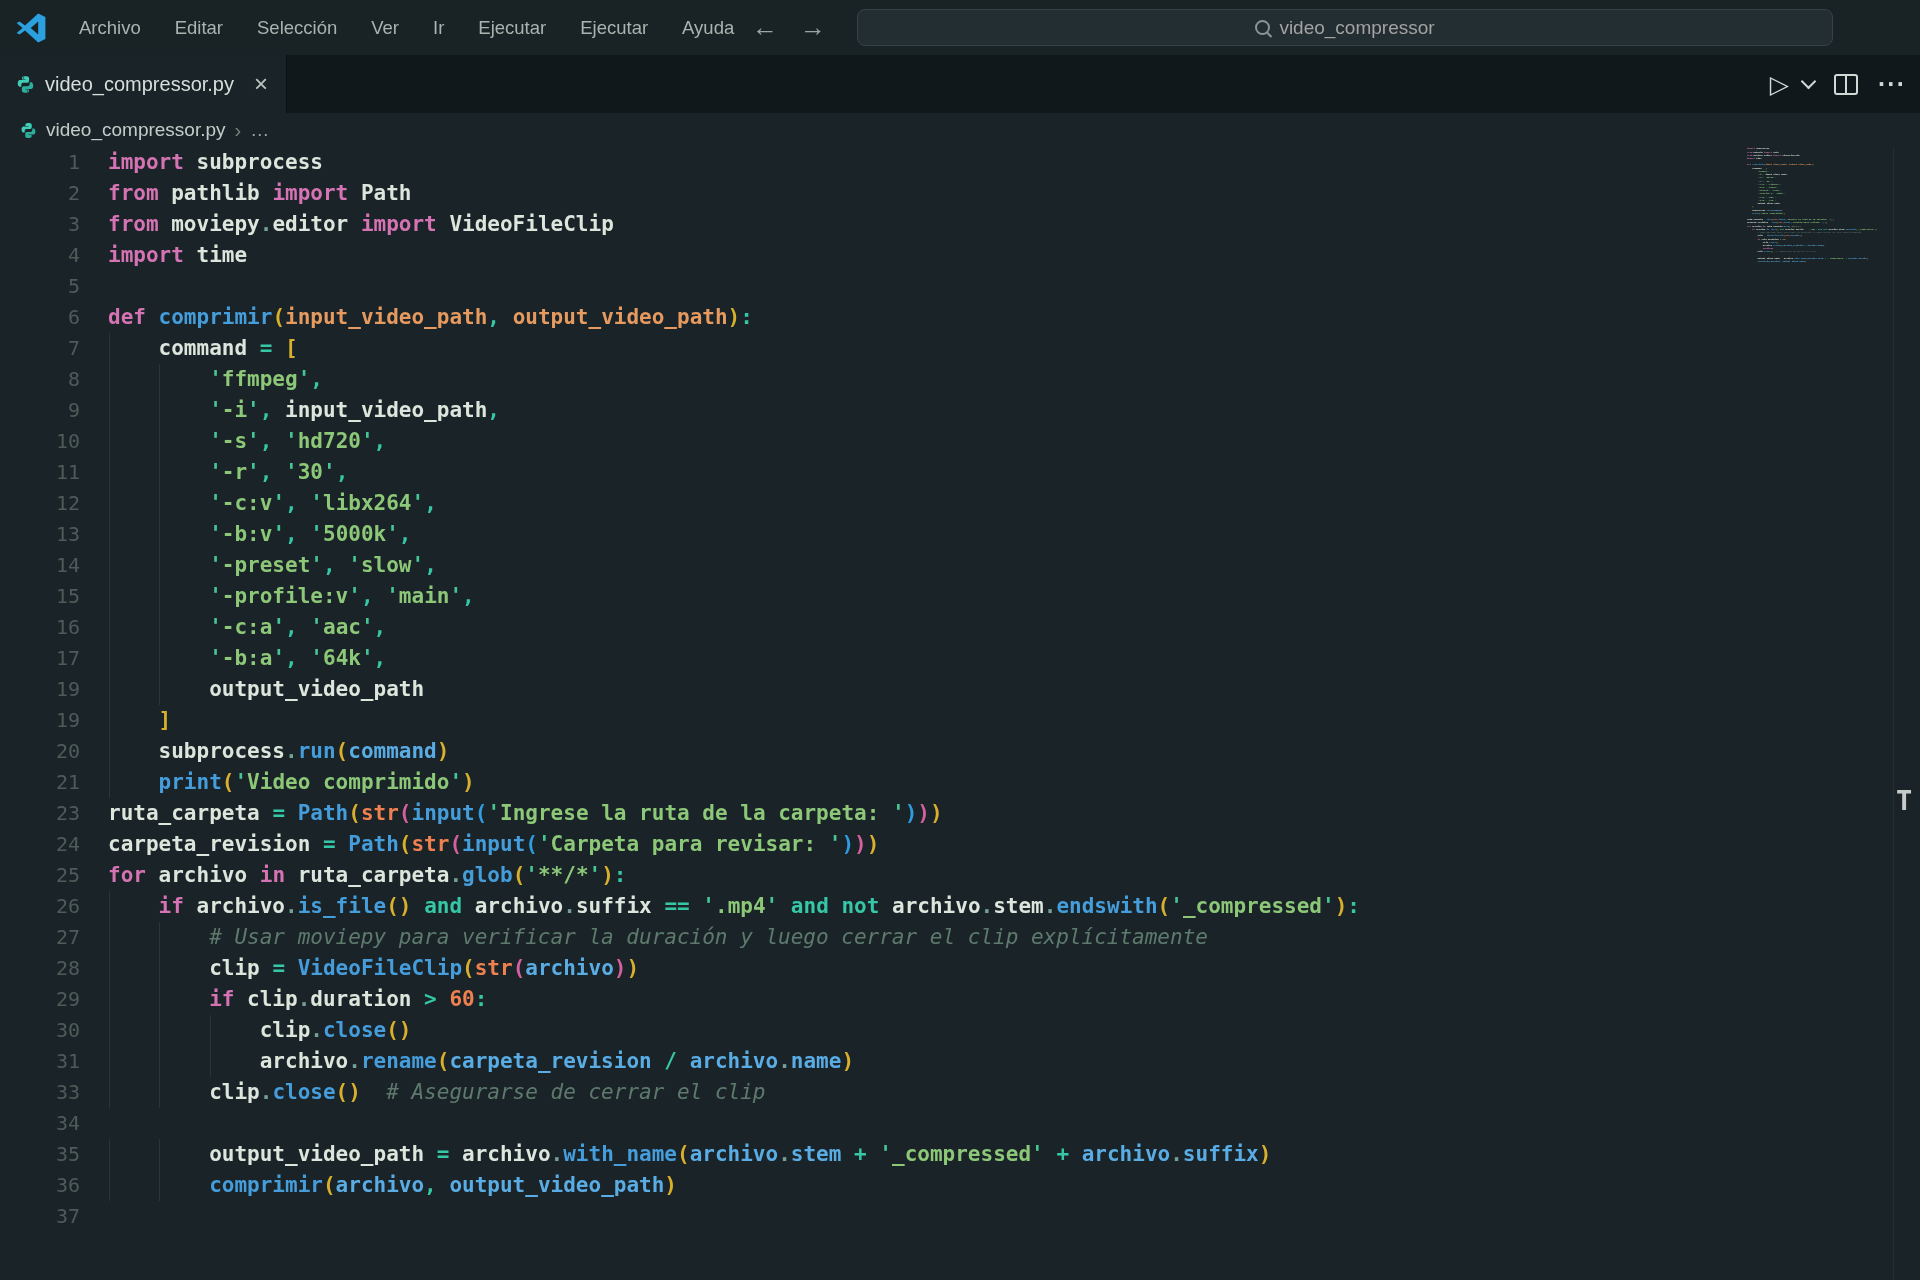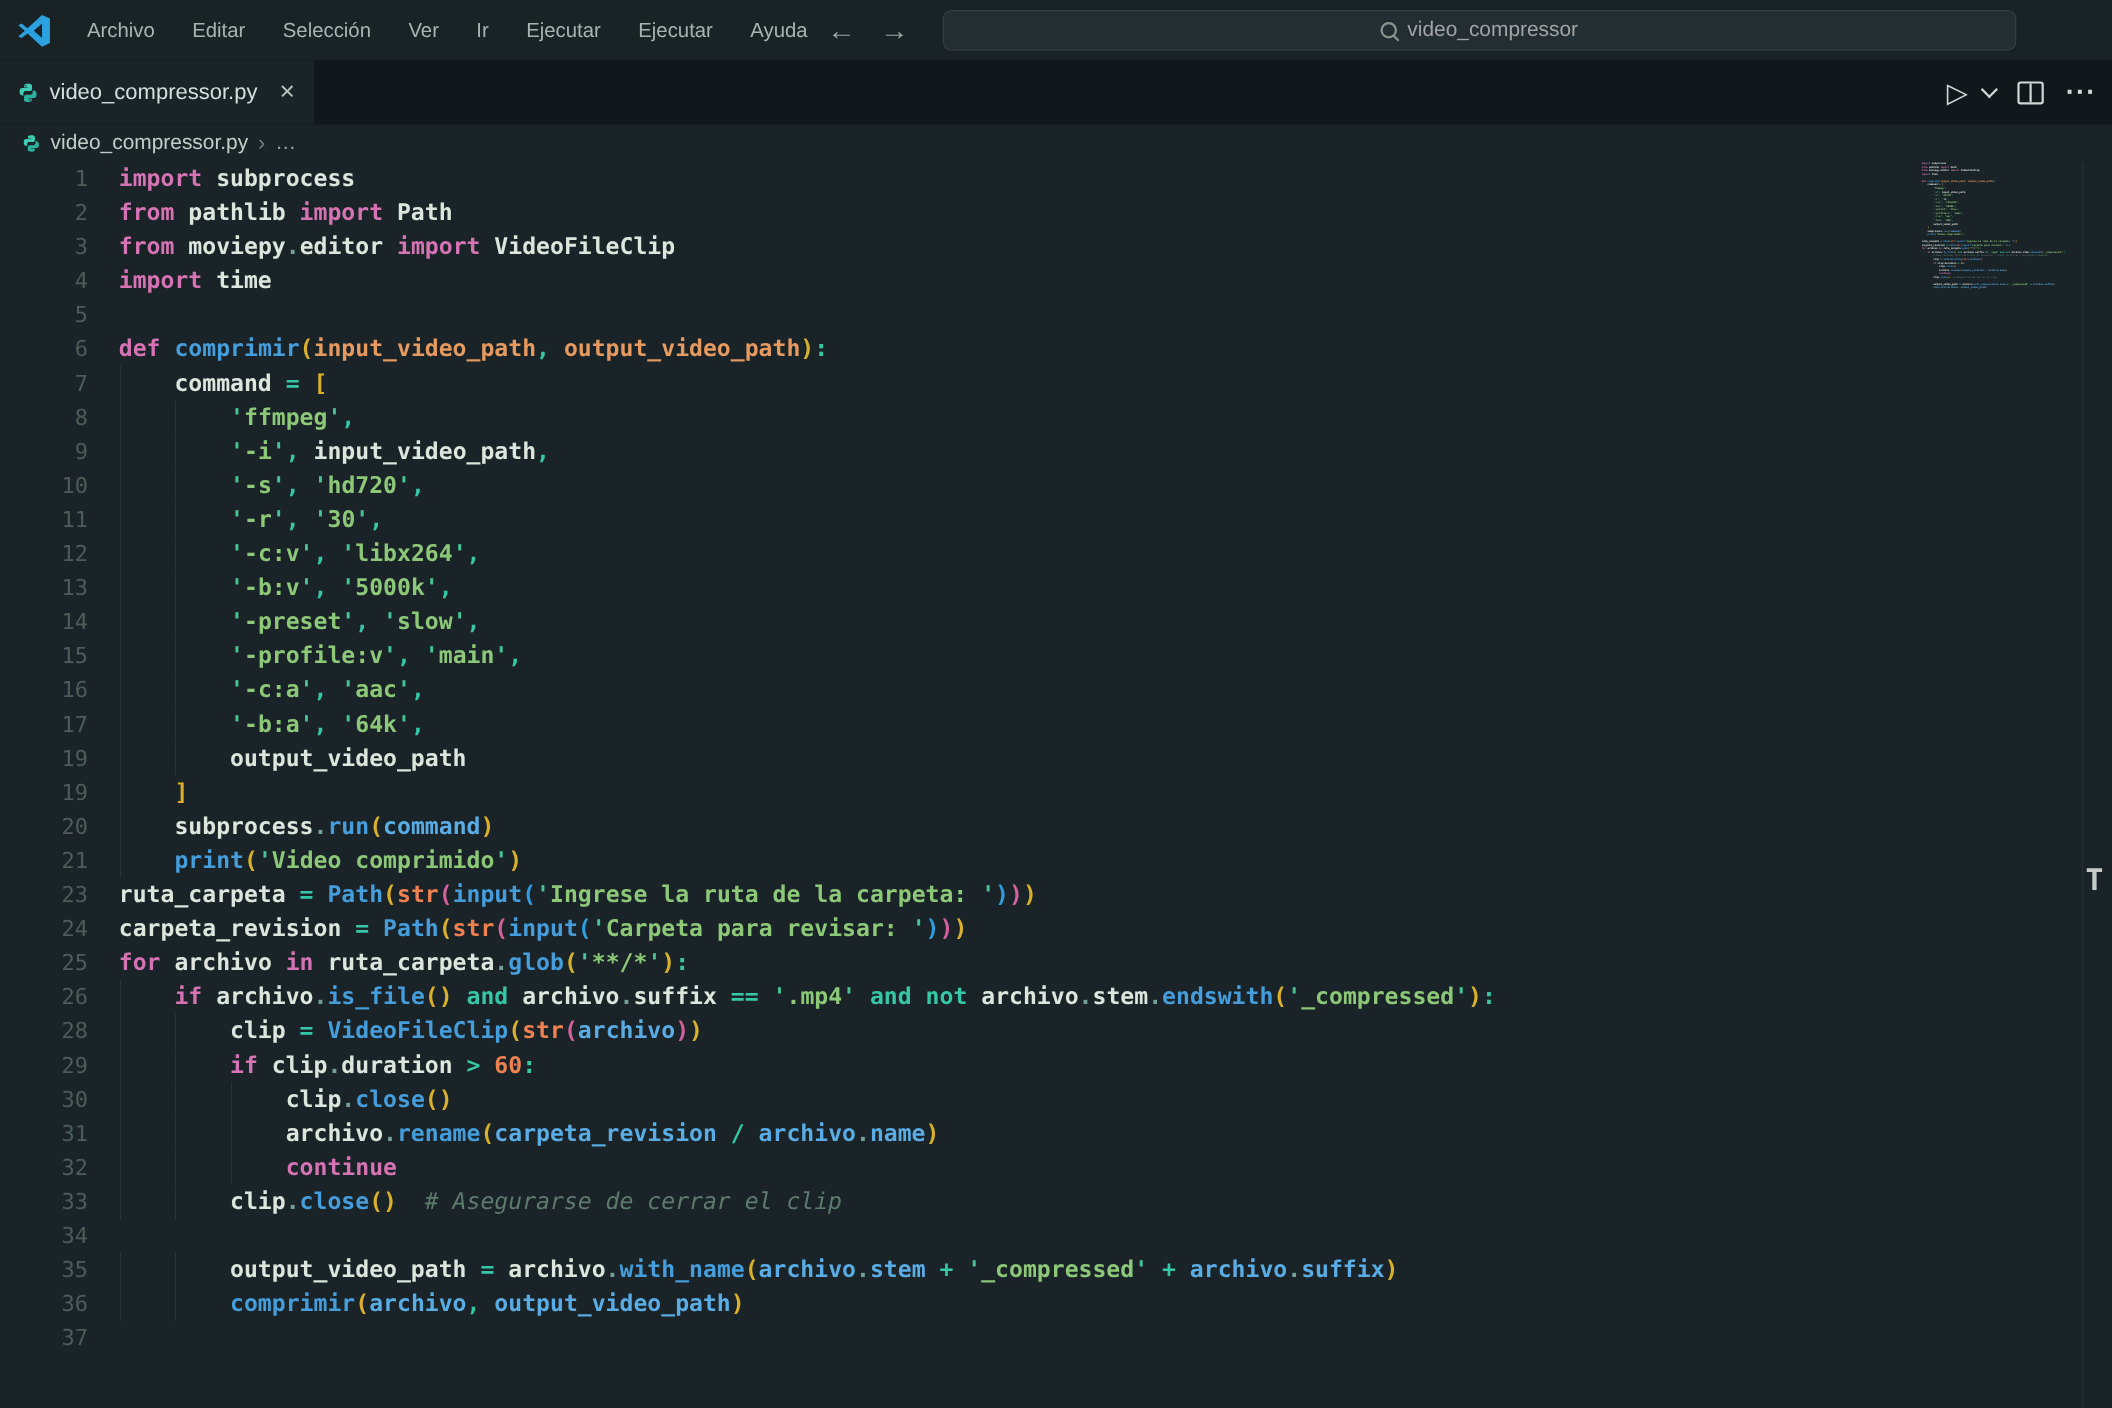--- a/index.html
+++ b/index.html
@@ -128,25 +128,25 @@
       <div class="code-line"><span class="ln">16</span><span class="lc"><span style="color: rgb(71, 196, 148);">        '</span><span style="color: rgb(140, 200, 120);">-c:a</span><span style="color: rgb(71, 196, 148);">'</span><span style="color: rgb(53, 199, 166);">,</span><span style="color: rgb(71, 196, 148);"> '</span><span style="color: rgb(140, 200, 120);">aac</span><span style="color: rgb(71, 196, 148);">'</span><span style="color: rgb(53, 199, 166);">,</span><i class="guide" style="left: 0.5px;"></i><i class="guide" style="left: 51.06px;"></i></span></div>
       <div class="code-line"><span class="ln">17</span><span class="lc"><span style="color: rgb(71, 196, 148);">        '</span><span style="color: rgb(140, 200, 120);">-b:a</span><span style="color: rgb(71, 196, 148);">'</span><span style="color: rgb(53, 199, 166);">,</span><span style="color: rgb(71, 196, 148);"> '</span><span style="color: rgb(140, 200, 120);">64k</span><span style="color: rgb(71, 196, 148);">'</span><span style="color: rgb(53, 199, 166);">,</span><i class="guide" style="left: 0.5px;"></i><i class="guide" style="left: 51.06px;"></i></span></div>
       <div class="code-line"><span class="ln">19</span><span class="lc"><span style="color: rgb(220, 230, 220);">        output_video_path</span><i class="guide" style="left: 0.5px;"></i><i class="guide" style="left: 51.06px;"></i></span></div>
       <div class="code-line"><span class="ln">19</span><span class="lc"><span style="color: rgb(217, 176, 44);">    ]</span><i class="guide" style="left: 0.5px;"></i></span></div>
       <div class="code-line"><span class="ln">20</span><span class="lc"><span style="color: rgb(220, 230, 220);">    subprocess</span><span style="color: rgb(116, 160, 152);">.</span><span style="color: rgb(69, 157, 219);">run</span><span style="color: rgb(217, 176, 44);">(</span><span style="color: rgb(90, 172, 228);">command</span><span style="color: rgb(217, 176, 44);">)</span><i class="guide" style="left: 0.5px;"></i></span></div>
       <div class="code-line"><span class="ln">21</span><span class="lc"><span style="color: rgb(69, 157, 219);">    print</span><span style="color: rgb(217, 176, 44);">(</span><span style="color: rgb(71, 196, 148);">'</span><span style="color: rgb(140, 200, 120);">Video comprimido</span><span style="color: rgb(71, 196, 148);">'</span><span style="color: rgb(217, 176, 44);">)</span><i class="guide" style="left: 0.5px;"></i></span></div>
       <div class="code-line"><span class="ln">23</span><span class="lc"><span style="color: rgb(220, 230, 220);">ruta_carpeta </span><span style="color: rgb(53, 199, 166);">=</span><span style="color: rgb(69, 157, 219);"> Path</span><span style="color: rgb(217, 176, 44);">(</span><span style="color: rgb(239, 129, 80);">str</span><span style="color: rgb(212, 96, 158);">(</span><span style="color: rgb(69, 157, 219);">input</span><span style="color: rgb(47, 156, 224);">(</span><span style="color: rgb(71, 196, 148);">'</span><span style="color: rgb(140, 200, 120);">Ingrese la ruta de la carpeta: </span><span style="color: rgb(71, 196, 148);">'</span><span style="color: rgb(47, 156, 224);">)</span><span style="color: rgb(212, 96, 158);">)</span><span style="color: rgb(217, 176, 44);">)</span></span></div>
       <div class="code-line"><span class="ln">24</span><span class="lc"><span style="color: rgb(220, 230, 220);">carpeta_revision </span><span style="color: rgb(53, 199, 166);">=</span><span style="color: rgb(69, 157, 219);"> Path</span><span style="color: rgb(217, 176, 44);">(</span><span style="color: rgb(239, 129, 80);">str</span><span style="color: rgb(212, 96, 158);">(</span><span style="color: rgb(69, 157, 219);">input</span><span style="color: rgb(47, 156, 224);">(</span><span style="color: rgb(71, 196, 148);">'</span><span style="color: rgb(140, 200, 120);">Carpeta para revisar: </span><span style="color: rgb(71, 196, 148);">'</span><span style="color: rgb(47, 156, 224);">)</span><span style="color: rgb(212, 96, 158);">)</span><span style="color: rgb(217, 176, 44);">)</span></span></div>
       <div class="code-line"><span class="ln">25</span><span class="lc"><span style="color: rgb(214, 115, 180);">for</span><span style="color: rgb(220, 230, 220);"> archivo </span><span style="color: rgb(214, 115, 180);">in</span><span style="color: rgb(220, 230, 220);"> ruta_carpeta</span><span style="color: rgb(116, 160, 152);">.</span><span style="color: rgb(69, 157, 219);">glob</span><span style="color: rgb(217, 176, 44);">(</span><span style="color: rgb(71, 196, 148);">'</span><span style="color: rgb(140, 200, 120);">**/*</span><span style="color: rgb(71, 196, 148);">'</span><span style="color: rgb(217, 176, 44);">)</span><span style="color: rgb(53, 199, 166);">:</span></span></div>
       <div class="code-line"><span class="ln">26</span><span class="lc"><span style="color: rgb(214, 115, 180);">    if</span><span style="color: rgb(220, 230, 220);"> archivo</span><span style="color: rgb(116, 160, 152);">.</span><span style="color: rgb(69, 157, 219);">is_file</span><span style="color: rgb(217, 176, 44);">()</span><span style="color: rgb(53, 199, 166);"> and</span><span style="color: rgb(220, 230, 220);"> archivo</span><span style="color: rgb(116, 160, 152);">.</span><span style="color: rgb(220, 230, 220);">suffix </span><span style="color: rgb(53, 199, 166);">==</span><span style="color: rgb(71, 196, 148);"> '</span><span style="color: rgb(140, 200, 120);">.mp4</span><span style="color: rgb(71, 196, 148);">'</span><span style="color: rgb(53, 199, 166);"> and not</span><span style="color: rgb(220, 230, 220);"> archivo</span><span style="color: rgb(116, 160, 152);">.</span><span style="color: rgb(220, 230, 220);">stem</span><span style="color: rgb(116, 160, 152);">.</span><span style="color: rgb(69, 157, 219);">endswith</span><span style="color: rgb(217, 176, 44);">(</span><span style="color: rgb(71, 196, 148);">'</span><span style="color: rgb(140, 200, 120);">_compressed</span><span style="color: rgb(71, 196, 148);">'</span><span style="color: rgb(217, 176, 44);">)</span><span style="color: rgb(53, 199, 166);">:</span><i class="guide" style="left: 0.5px;"></i></span></div>
+      <div class="code-line"><span class="ln">27</span><span class="lc"><span class="it" style="color: rgb(94, 122, 109);">        # Usar moviepy para verificar la duración y luego cerrar el clip explícitamente</span><i class="guide" style="left: 0.5px;"></i><i class="guide" style="left: 51.06px;"></i></span></div>
       <div class="code-line"><span class="ln">28</span><span class="lc"><span style="color: rgb(220, 230, 220);">        clip </span><span style="color: rgb(53, 199, 166);">=</span><span style="color: rgb(69, 157, 219);"> VideoFileClip</span><span style="color: rgb(217, 176, 44);">(</span><span style="color: rgb(239, 129, 80);">str</span><span style="color: rgb(212, 96, 158);">(</span><span style="color: rgb(90, 172, 228);">archivo</span><span style="color: rgb(212, 96, 158);">)</span><span style="color: rgb(217, 176, 44);">)</span><i class="guide" style="left: 0.5px;"></i><i class="guide" style="left: 51.06px;"></i></span></div>
       <div class="code-line"><span class="ln">29</span><span class="lc"><span style="color: rgb(214, 115, 180);">        if</span><span style="color: rgb(220, 230, 220);"> clip</span><span style="color: rgb(116, 160, 152);">.</span><span style="color: rgb(220, 230, 220);">duration </span><span style="color: rgb(53, 199, 166);">&gt;</span><span style="color: rgb(239, 129, 80);"> 60</span><span style="color: rgb(53, 199, 166);">:</span><i class="guide" style="left: 0.5px;"></i><i class="guide" style="left: 51.06px;"></i></span></div>
       <div class="code-line"><span class="ln">30</span><span class="lc"><span style="color: rgb(220, 230, 220);">            clip</span><span style="color: rgb(116, 160, 152);">.</span><span style="color: rgb(69, 157, 219);">close</span><span style="color: rgb(217, 176, 44);">()</span><i class="guide" style="left: 0.5px;"></i><i class="guide" style="left: 51.06px;"></i><i class="guide" style="left: 101.62px;"></i></span></div>
       <div class="code-line"><span class="ln">31</span><span class="lc"><span style="color: rgb(220, 230, 220);">            archivo</span><span style="color: rgb(116, 160, 152);">.</span><span style="color: rgb(69, 157, 219);">rename</span><span style="color: rgb(217, 176, 44);">(</span><span style="color: rgb(90, 172, 228);">carpeta_revision</span><span style="color: rgb(53, 199, 166);"> /</span><span style="color: rgb(90, 172, 228);"> archivo</span><span style="color: rgb(116, 160, 152);">.</span><span style="color: rgb(90, 172, 228);">name</span><span style="color: rgb(217, 176, 44);">)</span><i class="guide" style="left: 0.5px;"></i><i class="guide" style="left: 51.06px;"></i><i class="guide" style="left: 101.62px;"></i></span></div>
-      <div class="code-line"><span class="ln">32</span><span class="lc"><span style="color: rgb(214, 115, 180);">            continue</span><i class="guide" style="left: 0.5px;"></i><i class="guide" style="left: 51.06px;"></i><i class="guide" style="left: 101.62px;"></i></span></div>
       <div class="code-line"><span class="ln">33</span><span class="lc"><span style="color: rgb(220, 230, 220);">        clip</span><span style="color: rgb(116, 160, 152);">.</span><span style="color: rgb(69, 157, 219);">close</span><span style="color: rgb(217, 176, 44);">()</span><span class="it" style="color: rgb(94, 122, 109);">  # Asegurarse de cerrar el clip</span><i class="guide" style="left: 0.5px;"></i><i class="guide" style="left: 51.06px;"></i></span></div>
       <div class="code-line"><span class="ln">34</span><span class="lc"></span></div>
       <div class="code-line"><span class="ln">35</span><span class="lc"><span style="color: rgb(220, 230, 220);">        output_video_path </span><span style="color: rgb(53, 199, 166);">=</span><span style="color: rgb(220, 230, 220);"> archivo</span><span style="color: rgb(116, 160, 152);">.</span><span style="color: rgb(69, 157, 219);">with_name</span><span style="color: rgb(217, 176, 44);">(</span><span style="color: rgb(90, 172, 228);">archivo</span><span style="color: rgb(116, 160, 152);">.</span><span style="color: rgb(90, 172, 228);">stem</span><span style="color: rgb(53, 199, 166);"> +</span><span style="color: rgb(71, 196, 148);"> '</span><span style="color: rgb(140, 200, 120);">_compressed</span><span style="color: rgb(71, 196, 148);">'</span><span style="color: rgb(53, 199, 166);"> +</span><span style="color: rgb(90, 172, 228);"> archivo</span><span style="color: rgb(116, 160, 152);">.</span><span style="color: rgb(90, 172, 228);">suffix</span><span style="color: rgb(217, 176, 44);">)</span><i class="guide" style="left: 0.5px;"></i><i class="guide" style="left: 51.06px;"></i></span></div>
       <div class="code-line"><span class="ln">36</span><span class="lc"><span style="color: rgb(69, 157, 219);">        comprimir</span><span style="color: rgb(217, 176, 44);">(</span><span style="color: rgb(90, 172, 228);">archivo</span><span style="color: rgb(53, 199, 166);">,</span><span style="color: rgb(90, 172, 228);"> output_video_path</span><span style="color: rgb(217, 176, 44);">)</span><i class="guide" style="left: 0.5px;"></i><i class="guide" style="left: 51.06px;"></i></span></div>
       <div class="code-line"><span class="ln">37</span><span class="lc"></span></div>
     </div>
   <div class="minimap">
     <div class="mini-inner" id="mini-inner">
         <div class="code-line"><span class="lc"><span style="color: rgb(214, 115, 180);">import</span><span style="color: rgb(220, 230, 220);"> subprocess</span></span></div>
         <div class="code-line"><span class="lc"><span style="color: rgb(214, 115, 180);">from</span><span style="color: rgb(220, 230, 220);"> pathlib </span><span style="color: rgb(214, 115, 180);">import</span><span style="color: rgb(220, 230, 220);"> Path</span></span></div>

